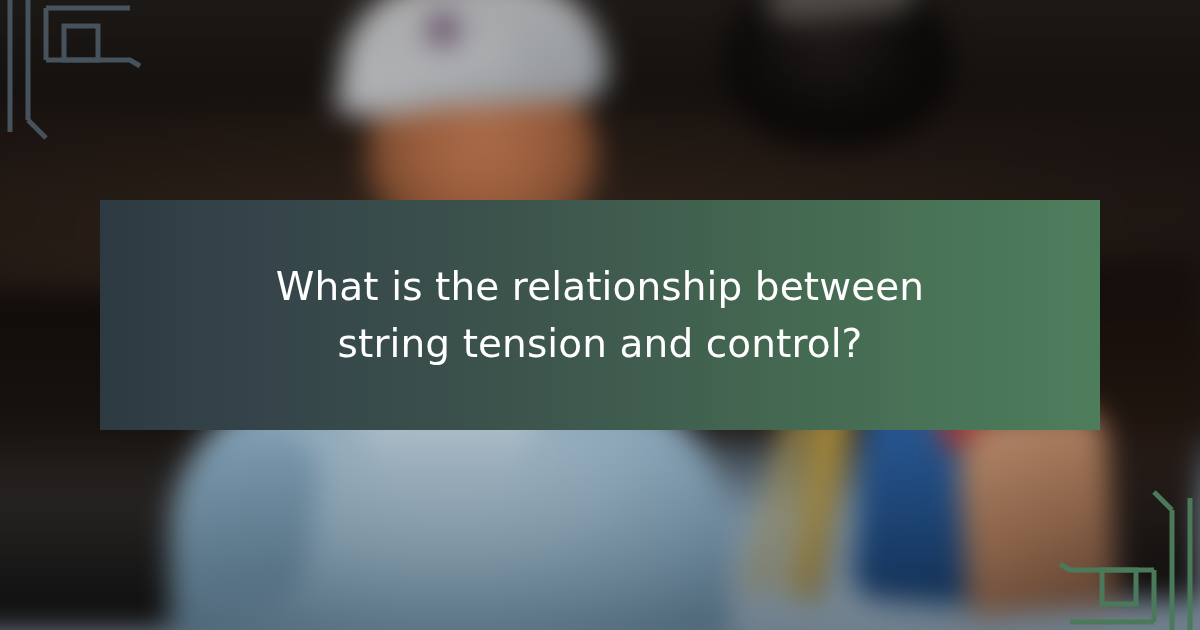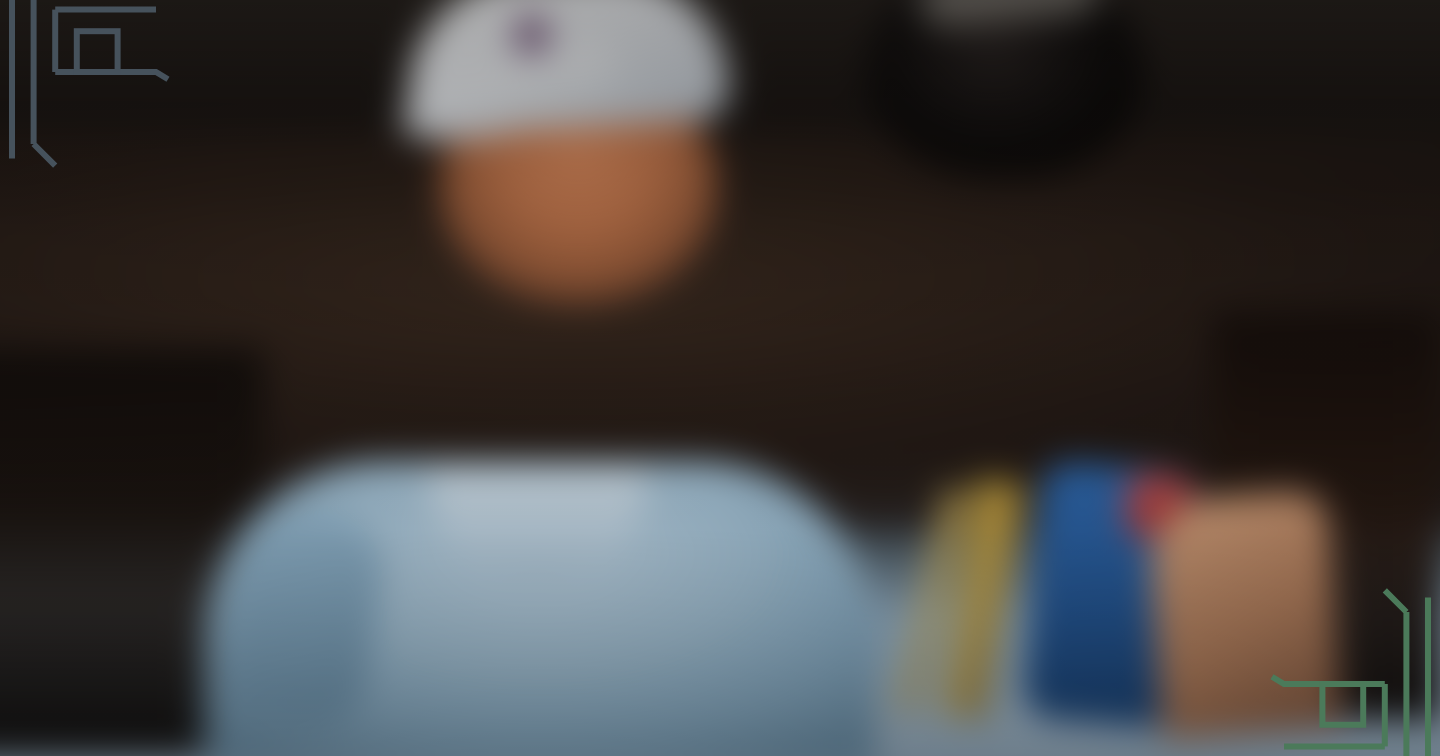--- a/index.html
+++ b/index.html
@@ -273,14 +273,17 @@
     <g fill="none" stroke="#4b7a5a" stroke-width="5">
       <path d="M150 165 L150 28"></path>
       <path d="M132 165 L132 40 M132 40 L114 22"></path>
       <path d="M114 152 L30 152"></path>
       <path d="M114 152 L114 100"></path>
       <path d="M114 100 L30 100 L20 94"></path>
       <rect x="62" y="100" width="34" height="34"></rect>
     </g>
   </svg>
 
+  <div class="banner">
+    <h1 class="banner-text">What is the relationship between string tension and control?</h1>
+  </div>
 
 </div>
 
 </body></html>

